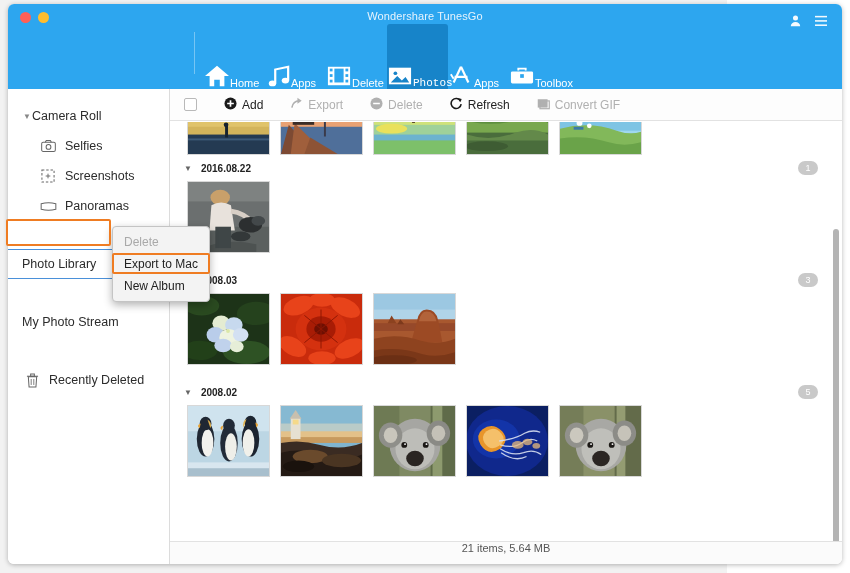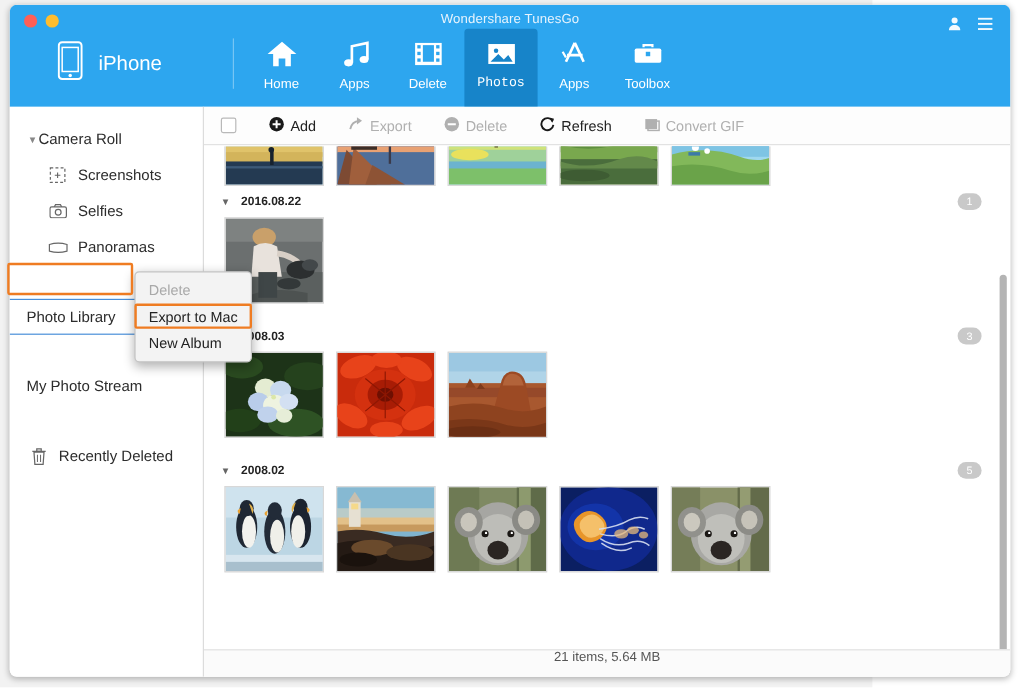--- a/index.html
+++ b/index.html
@@ -76,22 +76,22 @@
   .nav {
     position: absolute;
     left: 196px; top: 20px;
     display: flex;
     height: 65px;
   }
   .nav-item {
     width: 61px;
     height: 65px;
     display: flex;
-    flex-direction: column;
-    align-items: center;
+    flex-direction: row;
+    align-items: flex-end;
     justify-content: flex-start;
     padding-top: 8px;
     color: #ffffff;
     cursor: pointer;
     border-radius: 3px 3px 0 0;
   }
   .nav-item.active { background: #1784c9; font-family: Liberation Mono, monospace; }
   .nav-label { font-size: 11px; margin-top: 6px; }
   .nav-ico { height: 26px; display:flex; align-items:center; }
 
@@ -290,30 +290,20 @@
         </span>
         <span class="hicon">
           <svg width="14" height="12" viewBox="0 0 16 14">
               <rect x="1" y="1" width="14" height="1.8" fill="#fff"></rect>
               <rect x="1" y="6" width="14" height="1.8" fill="#fff"></rect>
               <rect x="1" y="11" width="14" height="1.8" fill="#fff"></rect>
             </svg>
         </span>
       </div>
 
-      <div class="device">
-        <span>
-          <svg width="21" height="33" viewBox="0 0 22 34">
-            <rect x="1" y="1" width="20" height="32" rx="3" fill="none" stroke="#fff" stroke-width="1.8"></rect>
-            <rect x="4" y="5.5" width="14" height="21" fill="none" stroke="#fff" stroke-width="1.3"></rect>
-            <circle cx="11" cy="30" r="1.5" fill="#fff"></circle>
-          </svg>
-        </span>
-        <span class="device-name">iPhone</span>
-      </div>
 
       <div class="divider-v"></div>
 
       <div class="nav">
 
         <div class="nav-item">
           <span class="nav-ico">
             <svg width="26" height="24" viewBox="0 0 28 26">
                 <path d="M14 2 L27 13 H22 V24 H17 V17 H11 V24 H6 V13 H1 Z" fill="#fff"></path>
               </svg>
@@ -391,37 +381,37 @@
 
       <div class="sidebar">
 
         <div class="side-row root">
           <span class="caret">▼</span>
           <span>Camera Roll</span>
         </div>
 
         <div class="side-row child">
           <span class="side-ico">
-            <svg width="14" height="14" viewBox="0 0 15 15">
-                <rect x="1" y="1" width="13" height="13" fill="none" stroke="#666" stroke-width="1.1" stroke-dasharray="2.6 2"></rect>
-                <path d="M7.5 5 V10 M5 7.5 H10" stroke="#666" stroke-width="1"></path>
-              </svg>
-          </span>
-          <span>Screenshots</span>
-        </div>
-
-        <div class="side-row child">
-          <span class="side-ico">
             <svg width="15" height="12" viewBox="0 0 16 13">
                 <rect x="0.6" y="2.5" width="14.8" height="9.9" rx="1.6" fill="none" stroke="#666" stroke-width="1.1"></rect>
                 <path d="M4.5 2.5 L5.6 0.6 H10 L11.1 2.5" fill="none" stroke="#666" stroke-width="1.1"></path>
                 <circle cx="8" cy="7.5" r="2.6" fill="none" stroke="#666" stroke-width="1.1"></circle>
               </svg>
           </span>
           <span>Selfies</span>
+        </div>
+
+        <div class="side-row child">
+          <span class="side-ico">
+            <svg width="14" height="14" viewBox="0 0 15 15">
+                <rect x="1" y="1" width="13" height="13" fill="none" stroke="#666" stroke-width="1.1" stroke-dasharray="2.6 2"></rect>
+                <path d="M7.5 5 V10 M5 7.5 H10" stroke="#666" stroke-width="1"></path>
+              </svg>
+          </span>
+          <span>Screenshots</span>
         </div>
 
         <div class="side-row child">
           <span class="side-ico">
             <svg width="17" height="11" viewBox="0 0 18 12">
                 <path d="M1 3 q8 -2.4 16 0 v6 q-8 2.4 -16 0 z" fill="none" stroke="#666" stroke-width="1.1"></path>
               </svg>
           </span>
           <span>Panoramas</span>
         </div>

